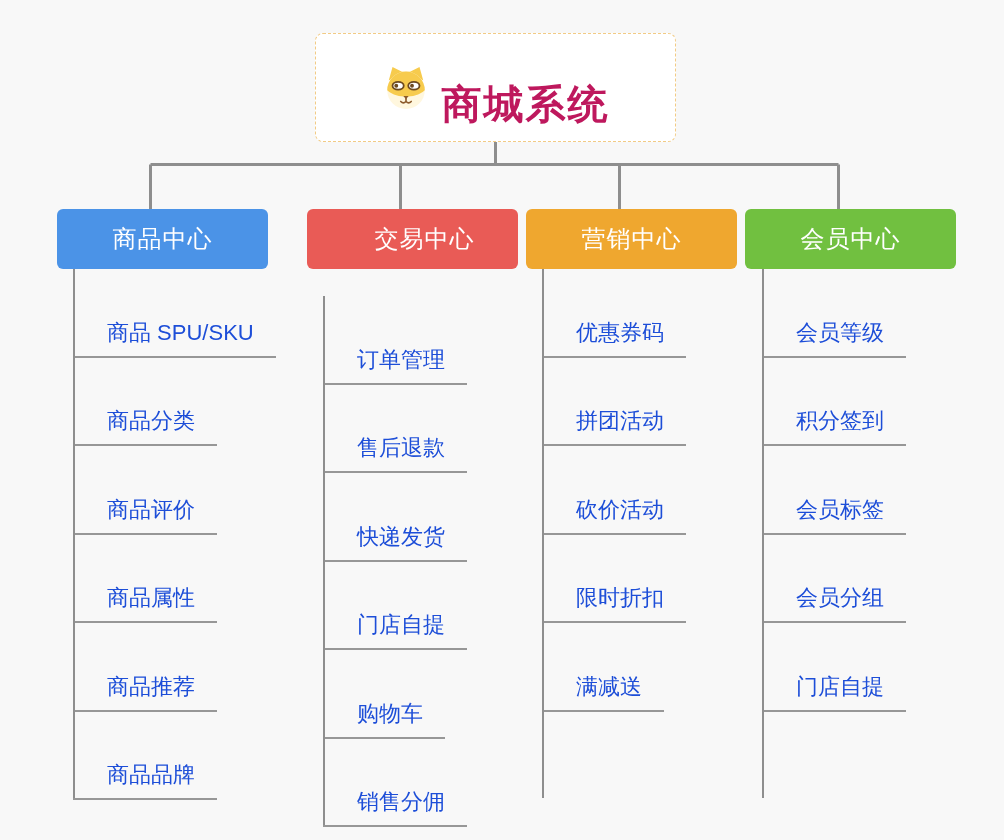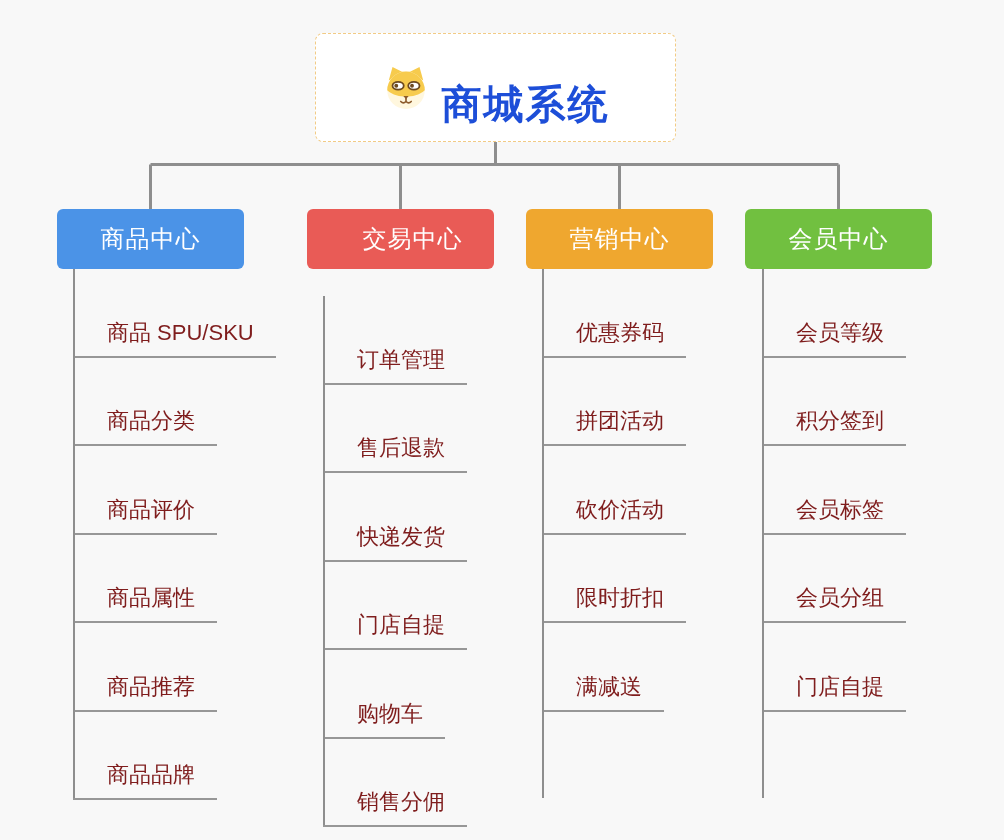--- a/index.html
+++ b/index.html
@@ -21,27 +21,27 @@
   .root-node {
     position: absolute; left: 315px; top: 33px;
     width: 361px; height: 109px;
     background: #FFFFFF;
     border: 1px dashed #F2CB85;
     border-radius: 8px;
     display: flex; align-items: center; justify-content: center;
     gap: 12px;
   }
   .root-title {
-    font-size: 40px; font-weight: bold; color: #1d4ed8;
+    font-size: 40px; font-weight: bold; color: #be185d;
     letter-spacing: 2px; line-height: 1; margin-top: 32px;
   }
 
   
   .branch-box {
-    position: absolute; top: 209px; width: 187px; height: 60px;
+    position: absolute; top: 209px; width: 211px; height: 60px;
     border-radius: 6px;
     display: flex; align-items: center; justify-content: center;
     color: #FFFFFF; font-size: 24px; letter-spacing: 1px;
   }
   .branch-box.b0 { left: 57px;  background: #4B93E7; }
   .branch-box.b1 { left: 307px; background: #E95B56; padding-left: 24px; }
   .branch-box.b2 { left: 526px; background: #EFA72F; }
   .branch-box.b3 { left: 745px; background: #71C040; font-family: Liberation Serif, serif; }
 
   
@@ -58,21 +58,21 @@
     background: #8E8E8E;
   }
   .leaf {
     height: 88.6px;
     display: flex; align-items: flex-end;
   }
   .leaf:first-child { height: 86px; }
   .leaf-label {
     display: inline-block;
     white-space: nowrap;
-    font-size: 22px; color: #7f1d1d;
+    font-size: 22px; color: #1d4ed8;
     padding: 0 22px 8px 34px;
     border-bottom: 2px solid #979797;
   }
 </style>
 </head>
 <body>
 
 <svg id="connector-layer" viewBox="0 0 1004 840" xmlns="http://www.w3.org/2000/svg">
   <g fill="none" stroke="#8E8E8E" stroke-width="3">
     <path d="M495.5 142 V 164.5"></path>

